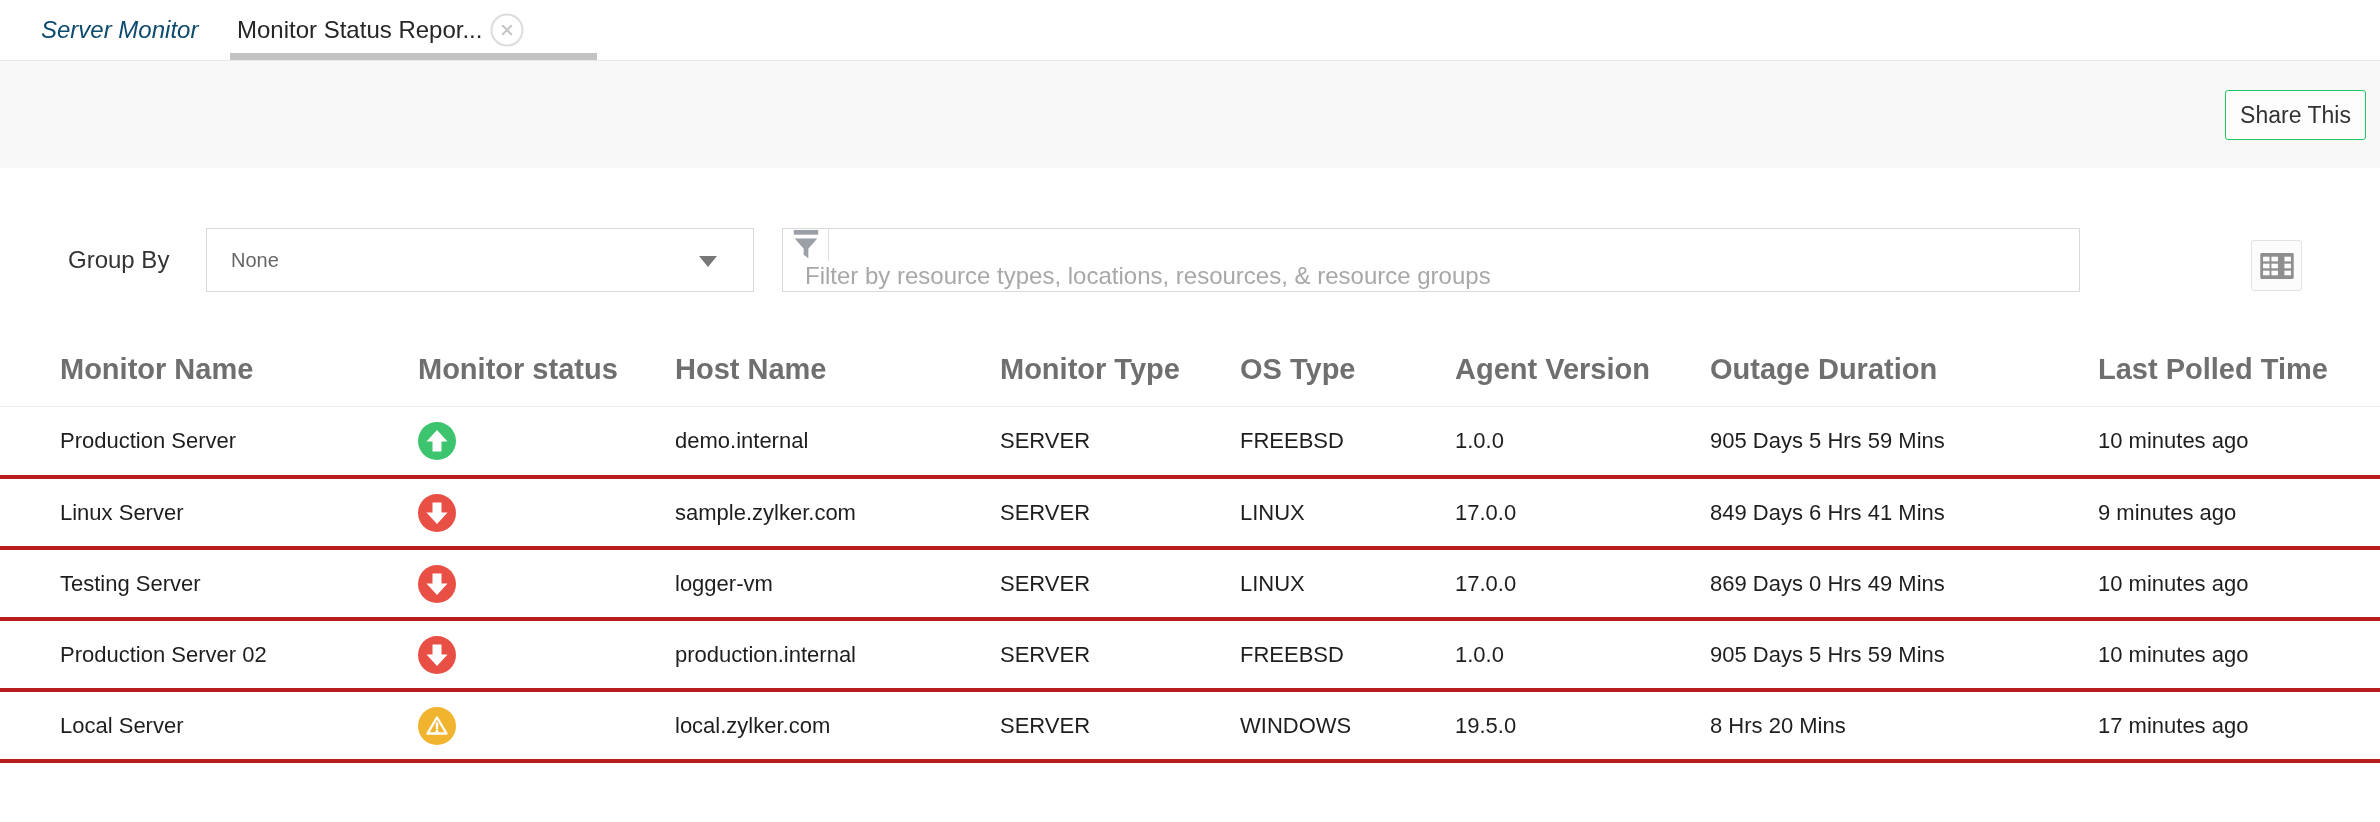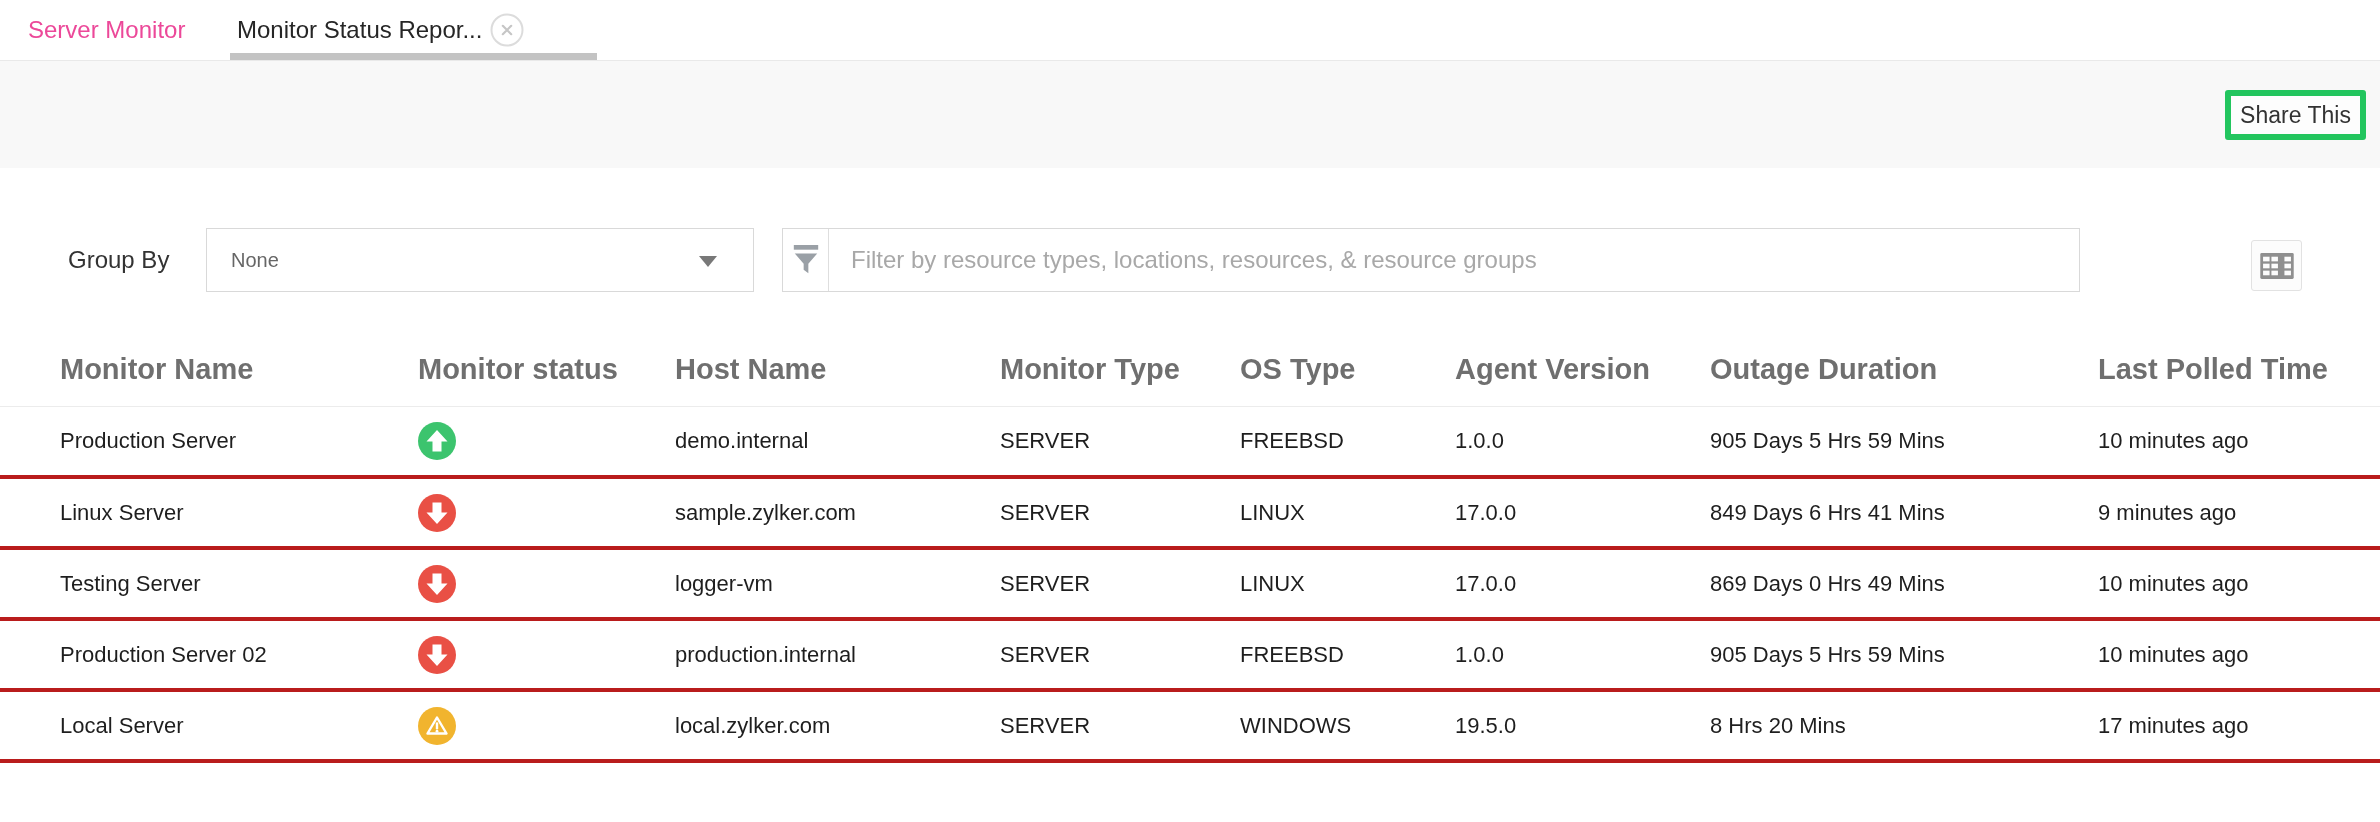--- a/index.html
+++ b/index.html
@@ -8,51 +8,51 @@
     font-family: "Liberation Sans", sans-serif;
     background: #ffffff;
     color: #1e1e1e;
     overflow: hidden;
     position: relative;
   }
 
   
   .tabbar { position: relative; height: 60px; background: #fff; }
   .tab { position: absolute; top: 0; height: 60px; display: flex; align-items: center; font-size: 24px; cursor: default; }
-  .tab.inactive { left: 28px; color: #ec4899; }
+  .tab.inactive { left: 41px; color: #0c4a6e; font-style: italic; }
   .tab.active { left: 237px; color: #262626; gap: 8px; }
   .tab-underline { position: absolute; left: 230px; top: 53px; width: 367px; height: 7px; background: #c3c3c3; }
   .tab-close { width: 34px; height: 34px; display: inline-flex; }
 
   
   .band { position: relative; height: 108px; background: #f8f8f8; border-top: 1px solid #e9e9e9; }
   .share-btn {
     position: absolute; right: 14px; top: 29px;
     width: 141px; height: 50px;
-    background: #fdfdfd; border: 6px solid #22c55e; border-radius: 3px;
+    background: #fdfdfd; border: 1px solid #22c55e; border-radius: 3px;
     font-family: "Liberation Sans", sans-serif;
     font-size: 23px; color: #333; cursor: pointer;
   }
 
   
   .controls { position: relative; height: 73px; margin-top: 60px; text-decoration: underline; }
   .group-label { position: absolute; left: 68px; top: 0; line-height: 64px; font-size: 24px; color: #333; }
   .dropdown {
     position: absolute; left: 206px; top: 0; width: 548px; height: 64px;
     border: 1px solid #d9d9d9; background: #fff; cursor: pointer;
   }
   .dropdown-value { position: absolute; left: 24px; top: 0; line-height: 62px; font-size: 20px; color: #666; }
   .caret {
     position: absolute; right: 36px; top: 27px; width: 0; height: 0;
     border-left: 9px solid transparent; border-right: 9px solid transparent;
     border-top: 11px solid #787878;
   }
   .filterbox {
     position: absolute; left: 782px; top: 0; width: 1298px; height: 64px;
-    border: 1px solid #d9d9d9; background: #fff; display: flex; align-items: stretch;
+    border: 1px solid #d9d9d9; background: #fff; display: flex; align-items: stretch; flex-direction: column;
   }
   .funnel-sec { width: 46px; border-right: 1px solid #dedede; display: flex; align-items: center; justify-content: center; }
   .filter-input {
     flex: 1; border: none; outline: none; font-family: "Liberation Sans", sans-serif;
     font-size: 24px; color: #333; padding: 0 0 0 22px; background: transparent;
   }
   .filter-input::placeholder { color: #a8a8a8; opacity: 1; }
   .grid-btn {
     position: absolute; left: 2251px; top: 12px; width: 51px; height: 51px;
     border: 1px solid #e2e2e2; border-radius: 3px; background: #fcfcfc;

